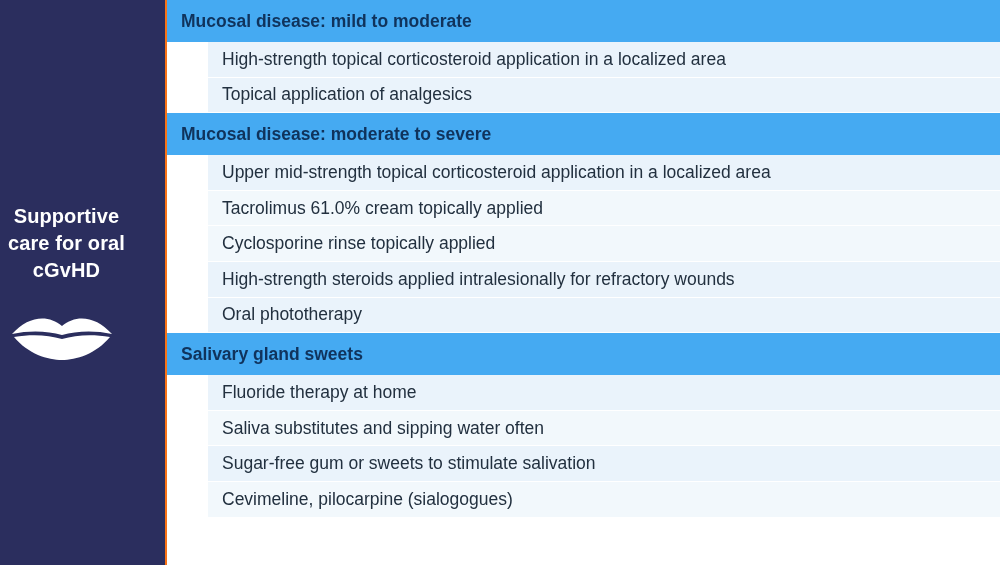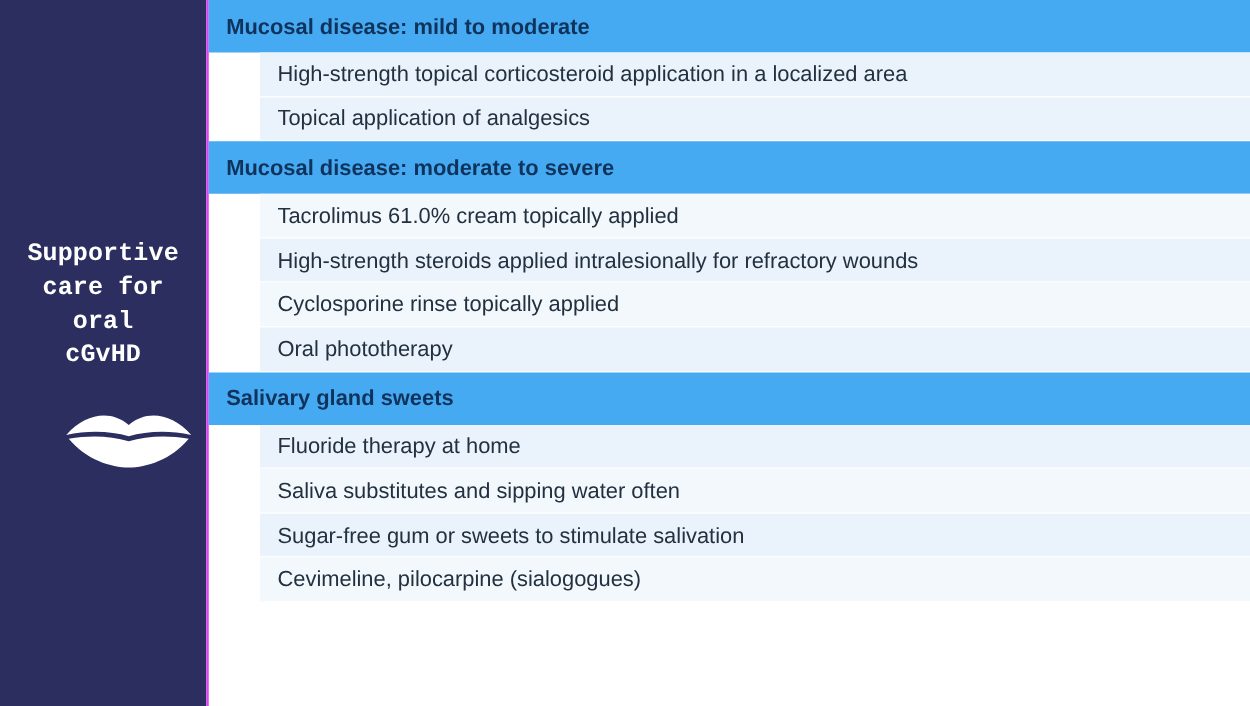--- a/index.html
+++ b/index.html
@@ -21,25 +21,24 @@
     background: #ffffff;
   }
   
   #sidebar {
     width: 165px;
     min-width: 165px;
     background: #2b2e5e;
     color: #ffffff;
     display: flex;
     flex-direction: column;
-    align-items: flex-end;
+    align-items: flex-start;
     justify-content: center;
     box-sizing: border-box;
     padding: 0 8px;
-    font-family: Liberation Mono, monospace;
   }
   #sidebar-title {
     font-size: 20px;
     font-weight: bold;
     line-height: 1.35;
     text-align: center;
     letter-spacing: 0.1px;
     white-space: pre-line;
   }
   #sidebar-icon {
@@ -49,21 +48,21 @@
     display: flex;
     align-items: center;
     justify-content: center;
   }
   
   #rows {
     flex: 1;
     display: flex;
     flex-direction: column;
     box-sizing: border-box;
-    border-left: 2px solid #d946ef;
+    border-left: 2px solid #f97316;
   }
   .row {
     box-sizing: border-box;
     display: flex;
     align-items: center;
     padding-left: 14px;
     font-size: 17.5px;
     color: #1f2a37;
     flex: 0 0 auto;
   }
@@ -102,23 +101,24 @@
     </div>
   </div>
 
   <div id="rows">
 
     <div class="row header">Mucosal disease: mild to moderate</div>
     <div class="row item">High-strength topical corticosteroid application in a localized area</div>
     <div class="row item">Topical application of analgesics</div>
 
     <div class="row header">Mucosal disease: moderate to severe</div>
+    <div class="row item">Upper mid-strength topical corticosteroid application in a localized area</div>
     <div class="row item alt">Tacrolimus 61.0% cream topically applied</div>
+    <div class="row item alt">Cyclosporine rinse topically applied</div>
     <div class="row item">High-strength steroids applied intralesionally for refractory wounds</div>
-    <div class="row item alt">Cyclosporine rinse topically applied</div>
     <div class="row item">Oral phototherapy</div>
 
     <div class="row header">Salivary gland sweets</div>
     <div class="row item">Fluoride therapy at home</div>
     <div class="row item alt">Saliva substitutes and sipping water often</div>
     <div class="row item">Sugar-free gum or sweets to stimulate salivation</div>
     <div class="row item alt">Cevimeline, pilocarpine (sialogogues)</div>
 
   </div>
 </div>

